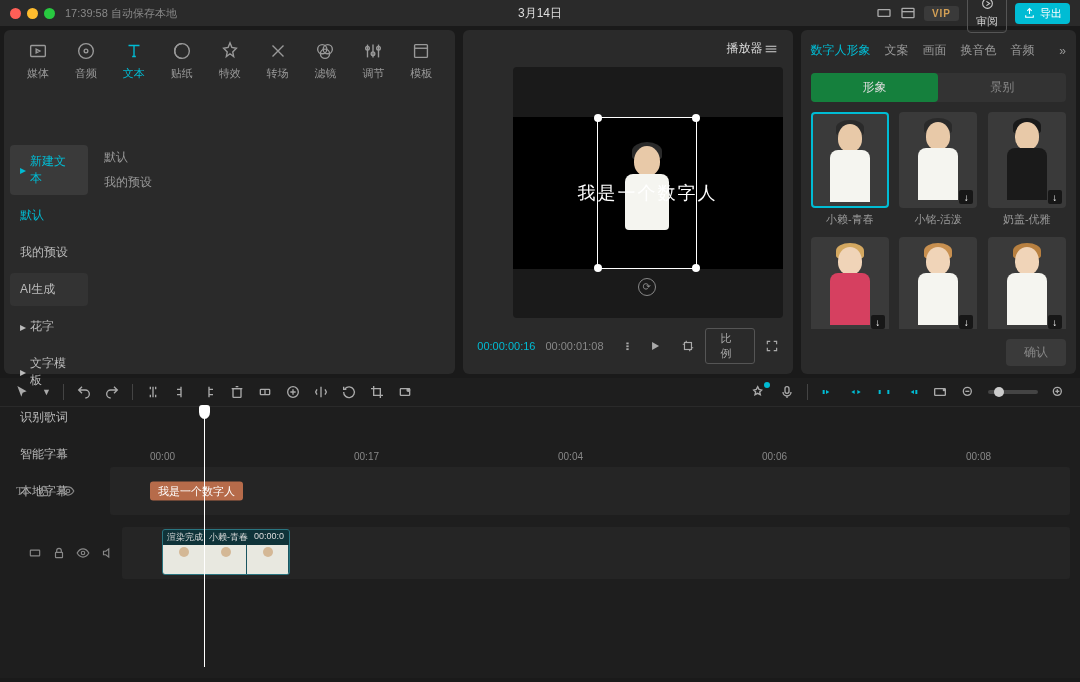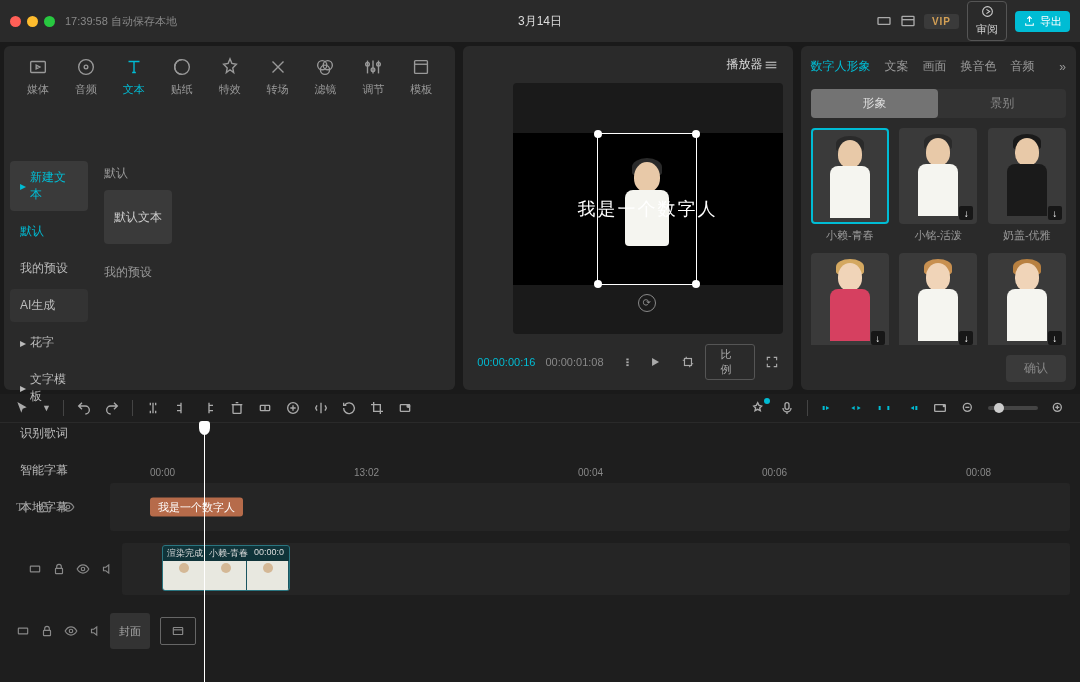--- a/index.html
+++ b/index.html
@@ -1,19 +1,19 @@
 <!DOCTYPE html>
 <html><head>
 <meta charset="utf-8">
 <style>
 * { margin: 0; padding: 0; box-sizing: border-box; }
 body { background: #1a1a1a; font-family: -apple-system, "PingFang SC", sans-serif; color: #ccc; font-size: 12px; width: 1080px; height: 682px; overflow: hidden; }
 
 
-.titlebar { height: 42px; background: #2a2a2a; display: flex; align-items: center; padding: 0 10px; position: relative; }
+.titlebar { height: 26px; background: #2a2a2a; display: flex; align-items: center; padding: 0 10px; position: relative; }
 .traffic-lights { display: flex; gap: 6px; }
 .tl { width: 11px; height: 11px; border-radius: 50%; }
 .tl.red { background: #ff5f57; }
 .tl.yellow { background: #febc2e; }
 .tl.green { background: #28c840; }
 .ts { margin-left: 10px; color: #888; font-size: 11px; }
 .title-center { position: absolute; left: 50%; transform: translateX(-50%); color: #ddd; font-size: 12px; }
 .title-right { margin-left: auto; display: flex; align-items: center; gap: 8px; }
 .vip-badge { background: #3a3a3a; padding: 2px 8px; border-radius: 3px; color: #d4a055; font-weight: bold; letter-spacing: 1px; font-size: 10px; }
 .tbtn { display: flex; align-items: center; gap: 4px; padding: 3px 8px; border-radius: 4px; color: #ccc; cursor: pointer; font-size: 11px; }
@@ -67,21 +67,21 @@
 .pc-btn { padding: 2px 14px; border: 1px solid #555; border-radius: 3px; color: #aaa; font-size: 11px; cursor: pointer; }
 
 
 .right-panel { width: 286px; display: flex; flex-direction: column; padding: 8px 10px; }
 .right-tabs { display: flex; gap: 14px; font-size: 12px; padding: 4px 0; align-items: center; }
 .right-tab { color: #999; cursor: pointer; white-space: nowrap; }
 .right-tab.active { color: #00bcd4; }
 .right-tab.more { margin-left: auto; }
 .seg-tabs { display: flex; margin: 10px 0; background: #333; border-radius: 4px; }
 .seg-tab { flex: 1; text-align: center; padding: 6px; cursor: pointer; color: #888; font-size: 12px; }
-.seg-tab.active { background: #737373; color: #ddd; border-radius: 4px; text-align: center; }
+.seg-tab.active { background: #15803d; color: #ddd; border-radius: 4px; text-align: center; }
 .avatar-grid { display: grid; grid-template-columns: repeat(3, 1fr); gap: 10px; overflow: hidden; }
 .avatar-item { display: flex; flex-direction: column; align-items: center; gap: 4px; }
 .avatar-thumb { width: 78px; height: 96px; background: #3a3a3a; border-radius: 4px; position: relative; cursor: pointer; overflow: hidden; }
 .avatar-thumb.selected { border: 2px solid #00bcd4; }
 .avatar-thumb .dl { position: absolute; bottom: 4px; right: 4px; width: 14px; height: 14px; background: rgba(0,0,0,0.6); border-radius: 2px; display: flex; align-items: center; justify-content: center; color: #fff; font-size: 10px; }
 .avatar-label { font-size: 11px; color: #999; }
 .confirm-row { margin-top: auto; display: flex; justify-content: flex-end; padding-top: 10px; }
 .confirm-btn { background: #3a3a3a; color: #888; padding: 5px 18px; border-radius: 4px; cursor: pointer; font-size: 12px; }
 .tf-head { width: 24px; height: 28px; border-radius: 50% 50% 45% 45%; position: absolute; top: 10px; left: 50%; transform: translateX(-50%); }
 .tf-hair { width: 28px; height: 16px; border-radius: 50% 50% 20% 20%; position: absolute; top: 6px; left: 50%; transform: translateX(-50%); }
@@ -238,21 +238,20 @@
         <div class="ls-item">
             <span>▸</span>
             <span>文字模板</span>
           </div>
         <div class="ls-item">识别歌词</div>
         <div class="ls-item">智能字幕</div>
         <div class="ls-item">本地字幕</div>
       </div>
       <div class="left-content">
         <div class="lc-label">默认</div>
-        <div class="text-preset">默认文本</div>
         <div class="lc-label">我的预设</div>
       </div>
     </div>
   </div>
 
   <div class="panel preview-panel">
     <div class="preview-header">
       <span>播放器</span>
       <svg class="pc-icon" viewBox="0 0 24 24" fill="none" stroke="currentColor" stroke-width="2">
           <line x1="4" y1="8" x2="20" y2="8"></line>
@@ -504,22 +503,22 @@
           <circle cx="11" cy="11" r="6"></circle>
           <line x1="8" y1="11" x2="14" y2="11"></line>
           <line x1="11" y1="8" x2="11" y2="14"></line>
         </svg>
       </div>
   </div>
 
   <div class="tracks">
     <div class="ruler">
       <span class="ruler-mark" style="left:150px">00:00</span>
-      <span class="ruler-mark" style="left:354px">13:02</span>
-      <span class="ruler-mark" style="left:578px">00:04</span>
+      <span class="ruler-mark" style="left:354px">00:17</span>
+      <span class="ruler-mark" style="left:558px">00:04</span>
       <span class="ruler-mark" style="left:762px">00:06</span>
       <span class="ruler-mark" style="left:966px">00:08</span>
     </div>
     <div class="playhead"></div>
 
     <div class="track">
       <div class="track-head">
         <span style="font-family:serif;">TI</span>
         <svg viewBox="0 0 24 24" fill="none" stroke="currentColor" stroke-width="2">
             <rect x="6" y="11" width="12" height="9" rx="1"></rect>
@@ -562,42 +561,14 @@
           <div class="vc-thumbs">
               <div class="vc-thumb"></div>
               <div class="vc-thumb"></div>
               <div class="vc-thumb"></div>
             </div>
 
         </div>
       </div>
     </div>
 
-    <div class="track">
-      <div class="track-head">
-        <svg viewBox="0 0 24 24" fill="none" stroke="currentColor" stroke-width="2">
-            <rect x="4" y="7" width="16" height="10" rx="1"></rect>
-          </svg>
-        <svg viewBox="0 0 24 24" fill="none" stroke="currentColor" stroke-width="2">
-            <rect x="6" y="11" width="12" height="9" rx="1"></rect>
-            <path d="M8 11V8a4 4 0 0 1 8 0v3"></path>
-          </svg>
-        <svg viewBox="0 0 24 24" fill="none" stroke="currentColor" stroke-width="2">
-            <path d="M2 12s4-7 10-7 10 7 10 7-4 7-10 7-10-7-10-7z"></path>
-            <circle cx="12" cy="12" r="3"></circle>
-          </svg>
-        <svg viewBox="0 0 24 24" fill="none" stroke="currentColor" stroke-width="2">
-            <path d="M6 9v6h4l5 4V5l-5 4H6z"></path>
-          </svg>
-      </div>
-      <div class="cover-cell">封面</div>
-      <div style="width:40px;display:flex;align-items:center;justify-content:center;">
-        <div class="film-icon">
-          <svg width="18" height="14" viewBox="0 0 24 24" fill="none" stroke="#888" stroke-width="2">
-              <rect x="4" y="6" width="16" height="12" rx="1"></rect>
-              <line x1="4" y1="10" x2="20" y2="10"></line>
-            </svg>
-        </div>
-      </div>
-      <div class="track-body" style="background:transparent;"></div>
-    </div>
   </div>
 </div>
 
 </body></html>

